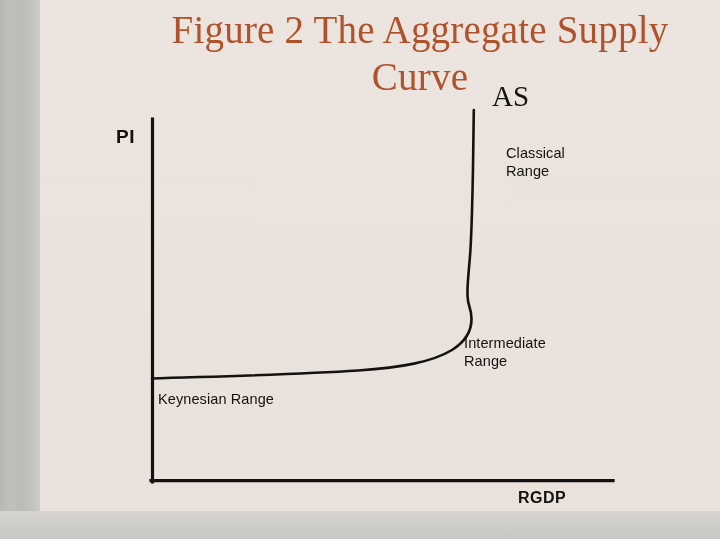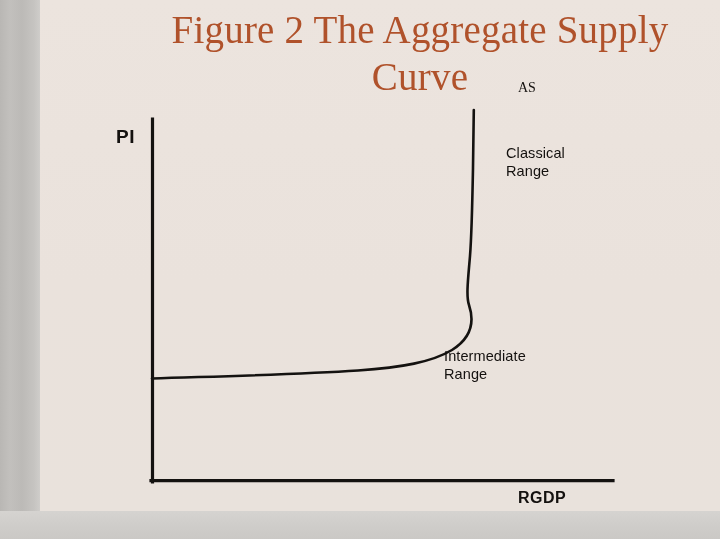--- a/index.html
+++ b/index.html
@@ -98,36 +98,35 @@
     left: 478px;
     top: 489px;
     font-size: 16px;
     letter-spacing: .5px;
   }
   .label-as {
     position: absolute;
     left: 452px;
     top: 80px;
     font-family: "Liberation Serif", serif;
-    font-size: 14px;
+    font-size: 29px;
     color: #151210;
-    margin-left: 26px;
   }
 
   .range-label {
     position: absolute;
     font-family: "Liberation Sans", sans-serif;
     font-weight: normal;
     font-size: 14.5px;
     line-height: 18px;
     color: #14110f;
     letter-spacing: .1px;
   }
   .label-classical { left: 466px; top: 144px; }
-  .label-intermediate { left: 404px; top: 334px; margin-top: 13px; }
+  .label-intermediate { left: 424px; top: 334px; }
   .label-keynesian { left: 118px; top: 390px; }
 </style>
 </head>
 <body>
 
 <div id="root">
 
   <div class="frame-bg"></div>
 
   <div class="slide">
@@ -163,20 +162,21 @@
       <div class="range-label label-classical">
         <div>Classical</div>
         <div>Range</div>
       </div>
 
       <div class="range-label label-intermediate">
         <div>Intermediate</div>
         <div>Range</div>
       </div>
 
+      <div class="range-label label-keynesian">Keynesian Range</div>
 
     </div>
 
   </div>
 
   <div class="bottom-band">
     <div class="bottom-band-tex"></div>
   </div>
 
 </div>

